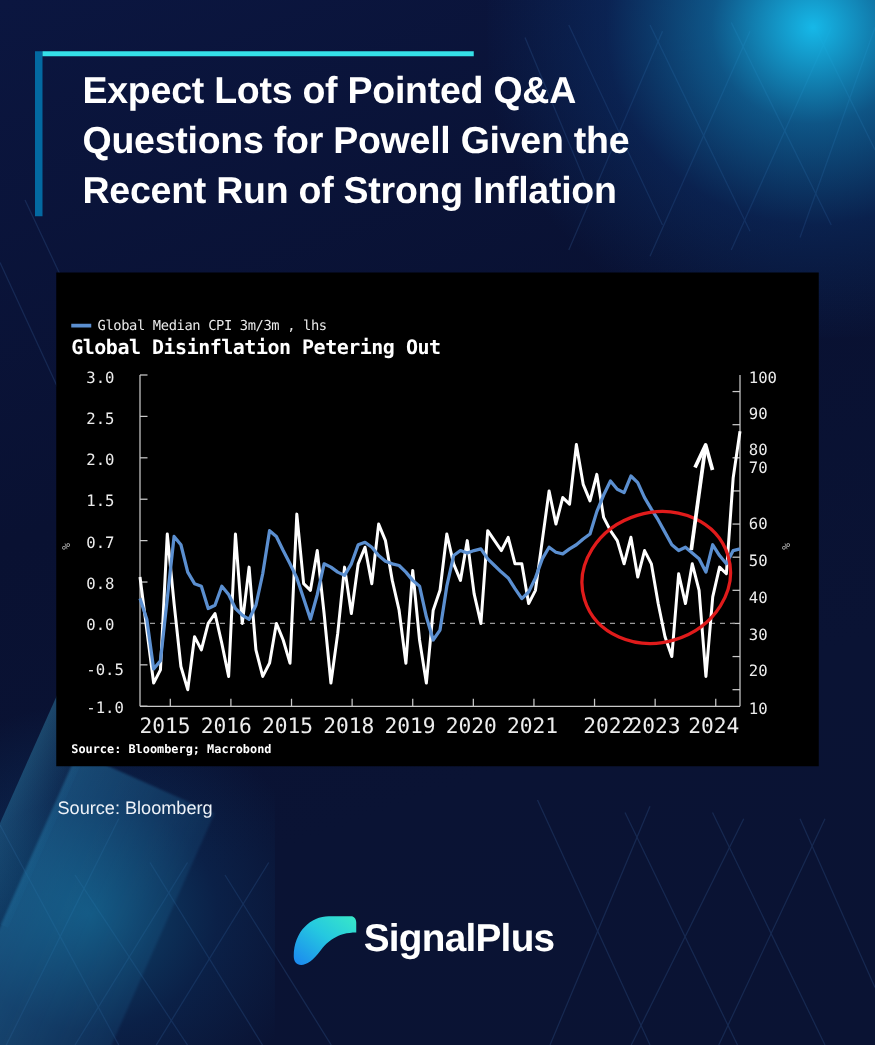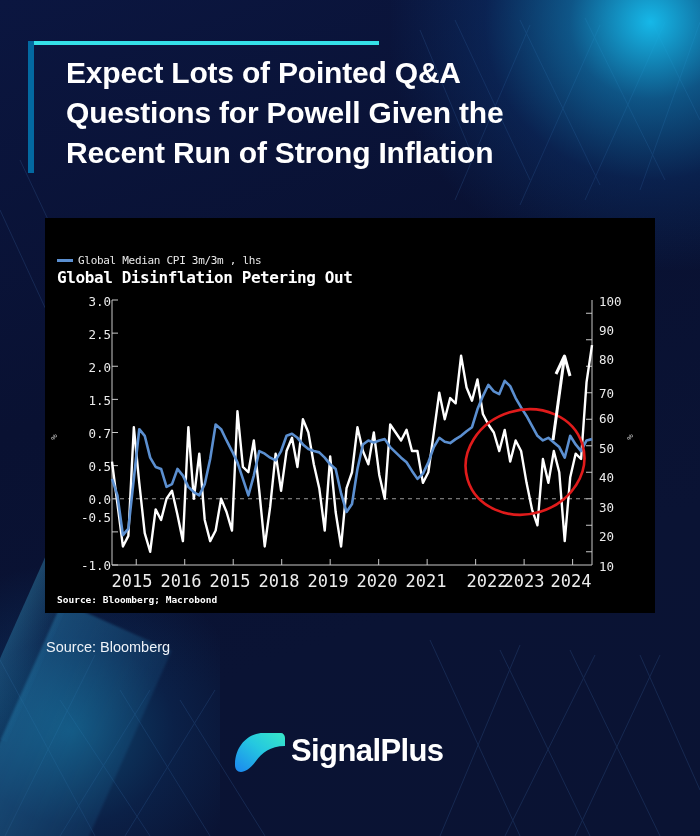--- a/index.html
+++ b/index.html
@@ -40,21 +40,21 @@
   .legend{position:absolute;left:12px;top:34px;}
   .legend-row{display:flex;align-items:center;height:17px;}
   .legend-swatch{width:16px;height:3px;margin-right:5px;flex:none;}
   .legend-text{color:#e9e9e9;font-size:11px;font-family:"DejaVu Sans Mono", monospace;
      letter-spacing:-.3px;white-space:nowrap;}
   .axis-unit{position:absolute;color:#bdbdbd;font-size:9px;
      font-family:"DejaVu Sans Mono", monospace;transform:rotate(-90deg);}
   .axis-unit.left{left:6px;top:214px;}
   .axis-unit.right{left:582px;top:214px;}
   .ytick{position:absolute;color:#ececec;font-size:12.5px;
-     font-family:"DejaVu Sans Mono", monospace;text-align:right;}
+     font-family:"DejaVu Sans Mono", monospace;text-align:left;}
   .ytick.lhs{width:42px;left:24px;}
   .ytick.rhs{width:34px;left:554px;text-align:left;}
   .xtick{position:absolute;color:#ececec;font-size:17px;
      font-family:"DejaVu Sans Mono", monospace;text-align:center;width:48px;}
   .chart-source{position:absolute;left:12px;bottom:8px;color:#ffffff;font-size:9.5px;
      font-weight:bold;font-family:"DejaVu Sans Mono", monospace;}
   .plot{position:absolute;left:67px;top:82px;width:480px;height:265px;}
   .plot svg{display:block;width:480px;height:265px;overflow:visible;}
   
   .source-note{position:absolute;left:46px;top:639px;color:#eef2f8;font-size:14.5px;}
@@ -119,29 +119,29 @@
   </div>
 
   <div class="axis-unit left">%</div>
   <div class="axis-unit right">%</div>
 
   <div class="ytick lhs" style="top:76px">3.0</div>
   <div class="ytick lhs" style="top:109px">2.5</div>
   <div class="ytick lhs" style="top:142px">2.0</div>
   <div class="ytick lhs" style="top:175px">1.5</div>
   <div class="ytick lhs" style="top:208px">0.7</div>
-  <div class="ytick lhs" style="top:241px">0.5</div>
+  <div class="ytick lhs" style="top:241px">0.8</div>
   <div class="ytick lhs" style="top:274px">0.0</div>
-  <div class="ytick lhs" style="top:292px">-0.5</div>
+  <div class="ytick lhs" style="top:310px">-0.5</div>
   <div class="ytick lhs" style="top:340px">-1.0</div>
 
   <div class="ytick rhs" style="top:76px">100</div>
   <div class="ytick rhs" style="top:105px">90</div>
   <div class="ytick rhs" style="top:134px">80</div>
-  <div class="ytick rhs" style="top:168px">70</div>
+  <div class="ytick rhs" style="top:148px">70</div>
   <div class="ytick rhs" style="top:193px">60</div>
   <div class="ytick rhs" style="top:223px">50</div>
   <div class="ytick rhs" style="top:252px">40</div>
   <div class="ytick rhs" style="top:282px">30</div>
   <div class="ytick rhs" style="top:311px">20</div>
   <div class="ytick rhs" style="top:341px">10</div>
 
   <div class="xtick" style="left:63px;top:353px">2015</div>
   <div class="xtick" style="left:112px;top:353px">2016</div>
   <div class="xtick" style="left:161px;top:353px">2015</div>

